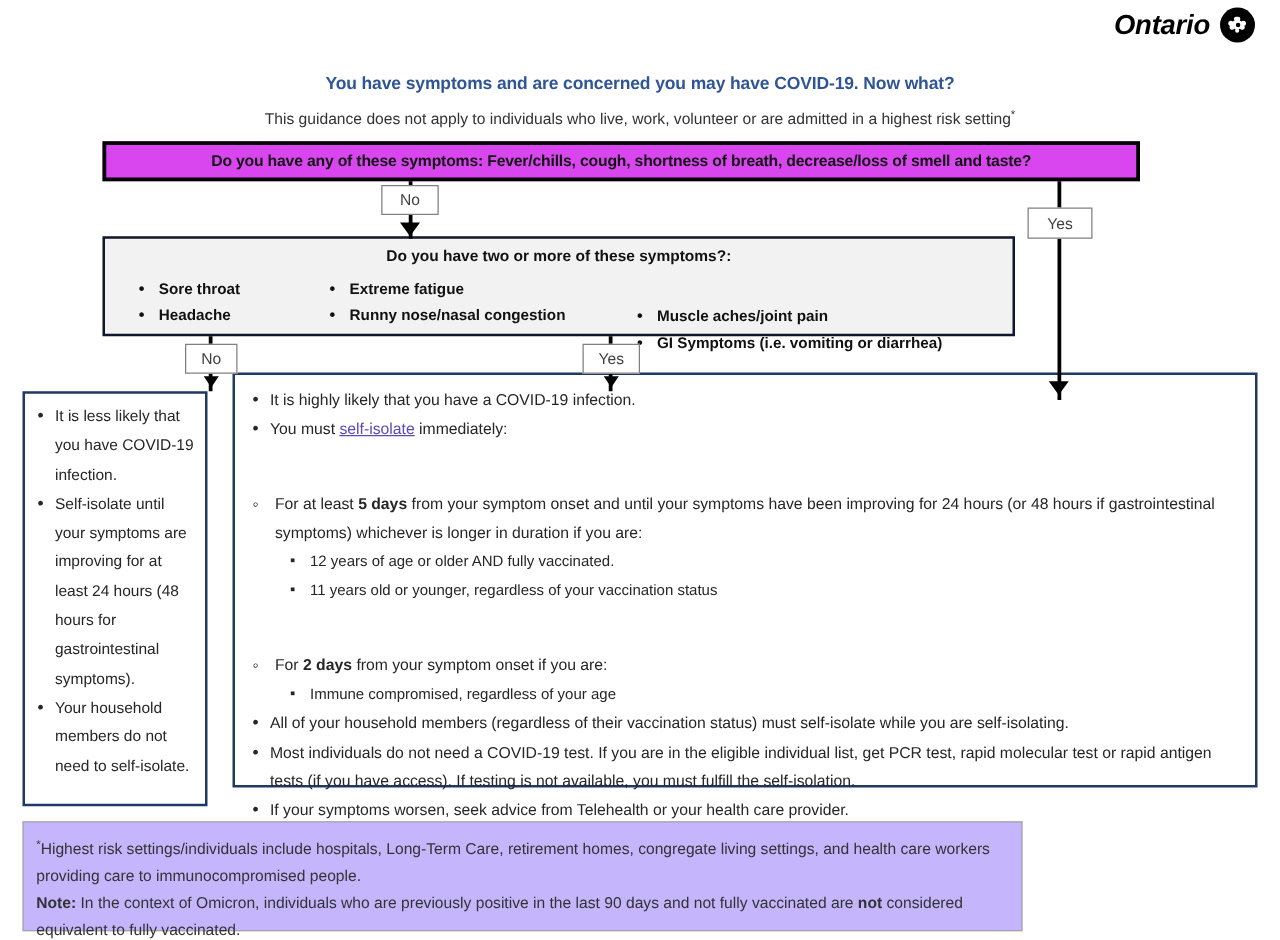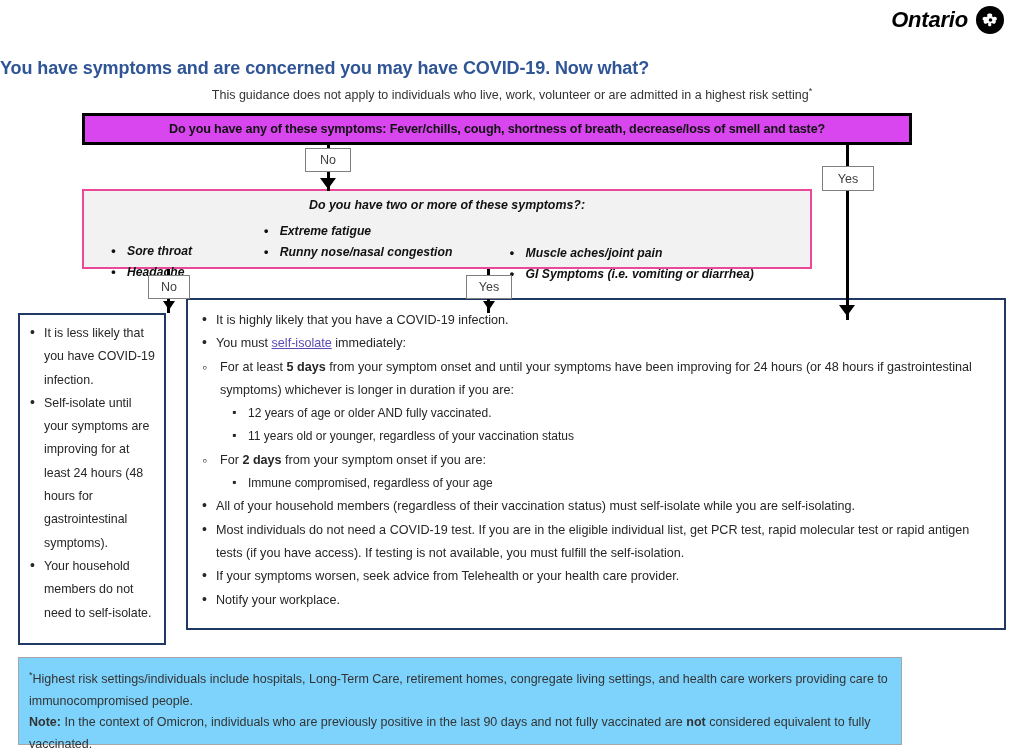--- a/index.html
+++ b/index.html
@@ -24,48 +24,47 @@
     font-style:italic;
   }
   .trillium{
     width:28px;height:28px;border-radius:50%;background:#000;
     display:flex;align-items:center;justify-content:center;
   }
 
   
   .title{
     position:absolute; top:58px; left:0; width:1024px;
-    text-align:left; font-size:18px; font-weight:bold;
+    text-align:center; font-size:14px; font-weight:bold;
     color:#2f5597; letter-spacing:-0.1px;
   }
   .subtitle{
     position:absolute; top:86px; left:0; width:1024px;
     text-align:center; font-size:12.5px; color:#333;
   }
   .subtitle .fn{ font-size:9px; vertical-align:super; }
 
   
   .q1{
     position:absolute; left:82px; top:113px; width:830px; height:32px;
     border:3px solid #000; background:#d946ef;
     display:flex; align-items:center; justify-content:center;
     font-size:12.6px; font-weight:bold; color:#111; letter-spacing:-0.15px;
   }
 
   
   .q2{
     position:absolute; left:82px; top:189px; width:730px; height:80px;
-    border:2px solid #ec4899; background:#f2f2f2;
+    border:2px solid #0f172a; background:#f2f2f2;
     padding:7px 6px 0 6px;
-    font-style:italic;
   }
   .q2-head{ text-align:center; font-size:12.4px; font-weight:bold; color:#111; }
   .q2-cols{ display:flex; margin-top:9px; }
   .q2-col{ }
-  .q2-col.c1{ width:172px; padding-left:18px;margin-top:20px; }
+  .q2-col.c1{ width:172px; padding-left:18px; }
   .q2-col.c2{ width:248px; }
   .q2-col.c3{ width:300px;margin-top:22px; }
   .q2-li{
     font-size:12.2px; font-weight:bold; color:#111;
     line-height:21px; position:relative; padding-left:19px; white-space:nowrap;
   }
   .q2-li::before{
     content:"\2022"; position:absolute; left:3px; top:-1px; font-size:13px;
   }
 
@@ -99,36 +98,36 @@
     border:2px solid #1f3864; background:#fff;
     padding:9px 10px 0 6px;
   }
 
   .bl{ position:relative; font-size:12.6px; line-height:23.3px; color:#262626; }
 
   
   .b1{ padding-left:22px; }
   .b1::before{ content:"\2022"; position:absolute; left:8px; top:-1px; font-size:14px; }
   
-  .b2{ padding-left:26px; }
+  .b2{ padding-left:26px;margin-top:36px; }
   .b2::before{ content:"\25E6"; position:absolute; left:8px; top:0px; font-size:14px; }
   
   .b3{ padding-left:54px; font-size:12px; line-height:23.3px; }
   .b3::before{ content:"\25AA"; position:absolute; left:38px; top:-1px; font-size:12px; }
 
   .outcome-left .bl{ font-size:12.4px; line-height:23.3px; padding-left:20px; }
   .outcome-left .bl::before{ left:6px; }
 
   .lnk{ color:#5b4bb5; text-decoration:underline; }
   b{ font-weight:bold; }
 
   
   .footnote{
-    position:absolute; left:18px; top:657px; width:884px; height:88px;
-    border:1px solid #a6a6a6; background:#7dd3fc;
+    position:absolute; left:18px; top:657px; width:800px; height:88px;
+    border:1px solid #a6a6a6; background:#c4b5fd;
     padding:7px 10px; font-size:12.5px; line-height:21.5px; color:#333;
   }
   .footnote .fn{ font-size:9px; vertical-align:super; }
 </style>
 </head>
 <body>
 
 <div class="logo-wrap">
   <div class="logo-word">Ontario</div>
   <div class="trillium">

